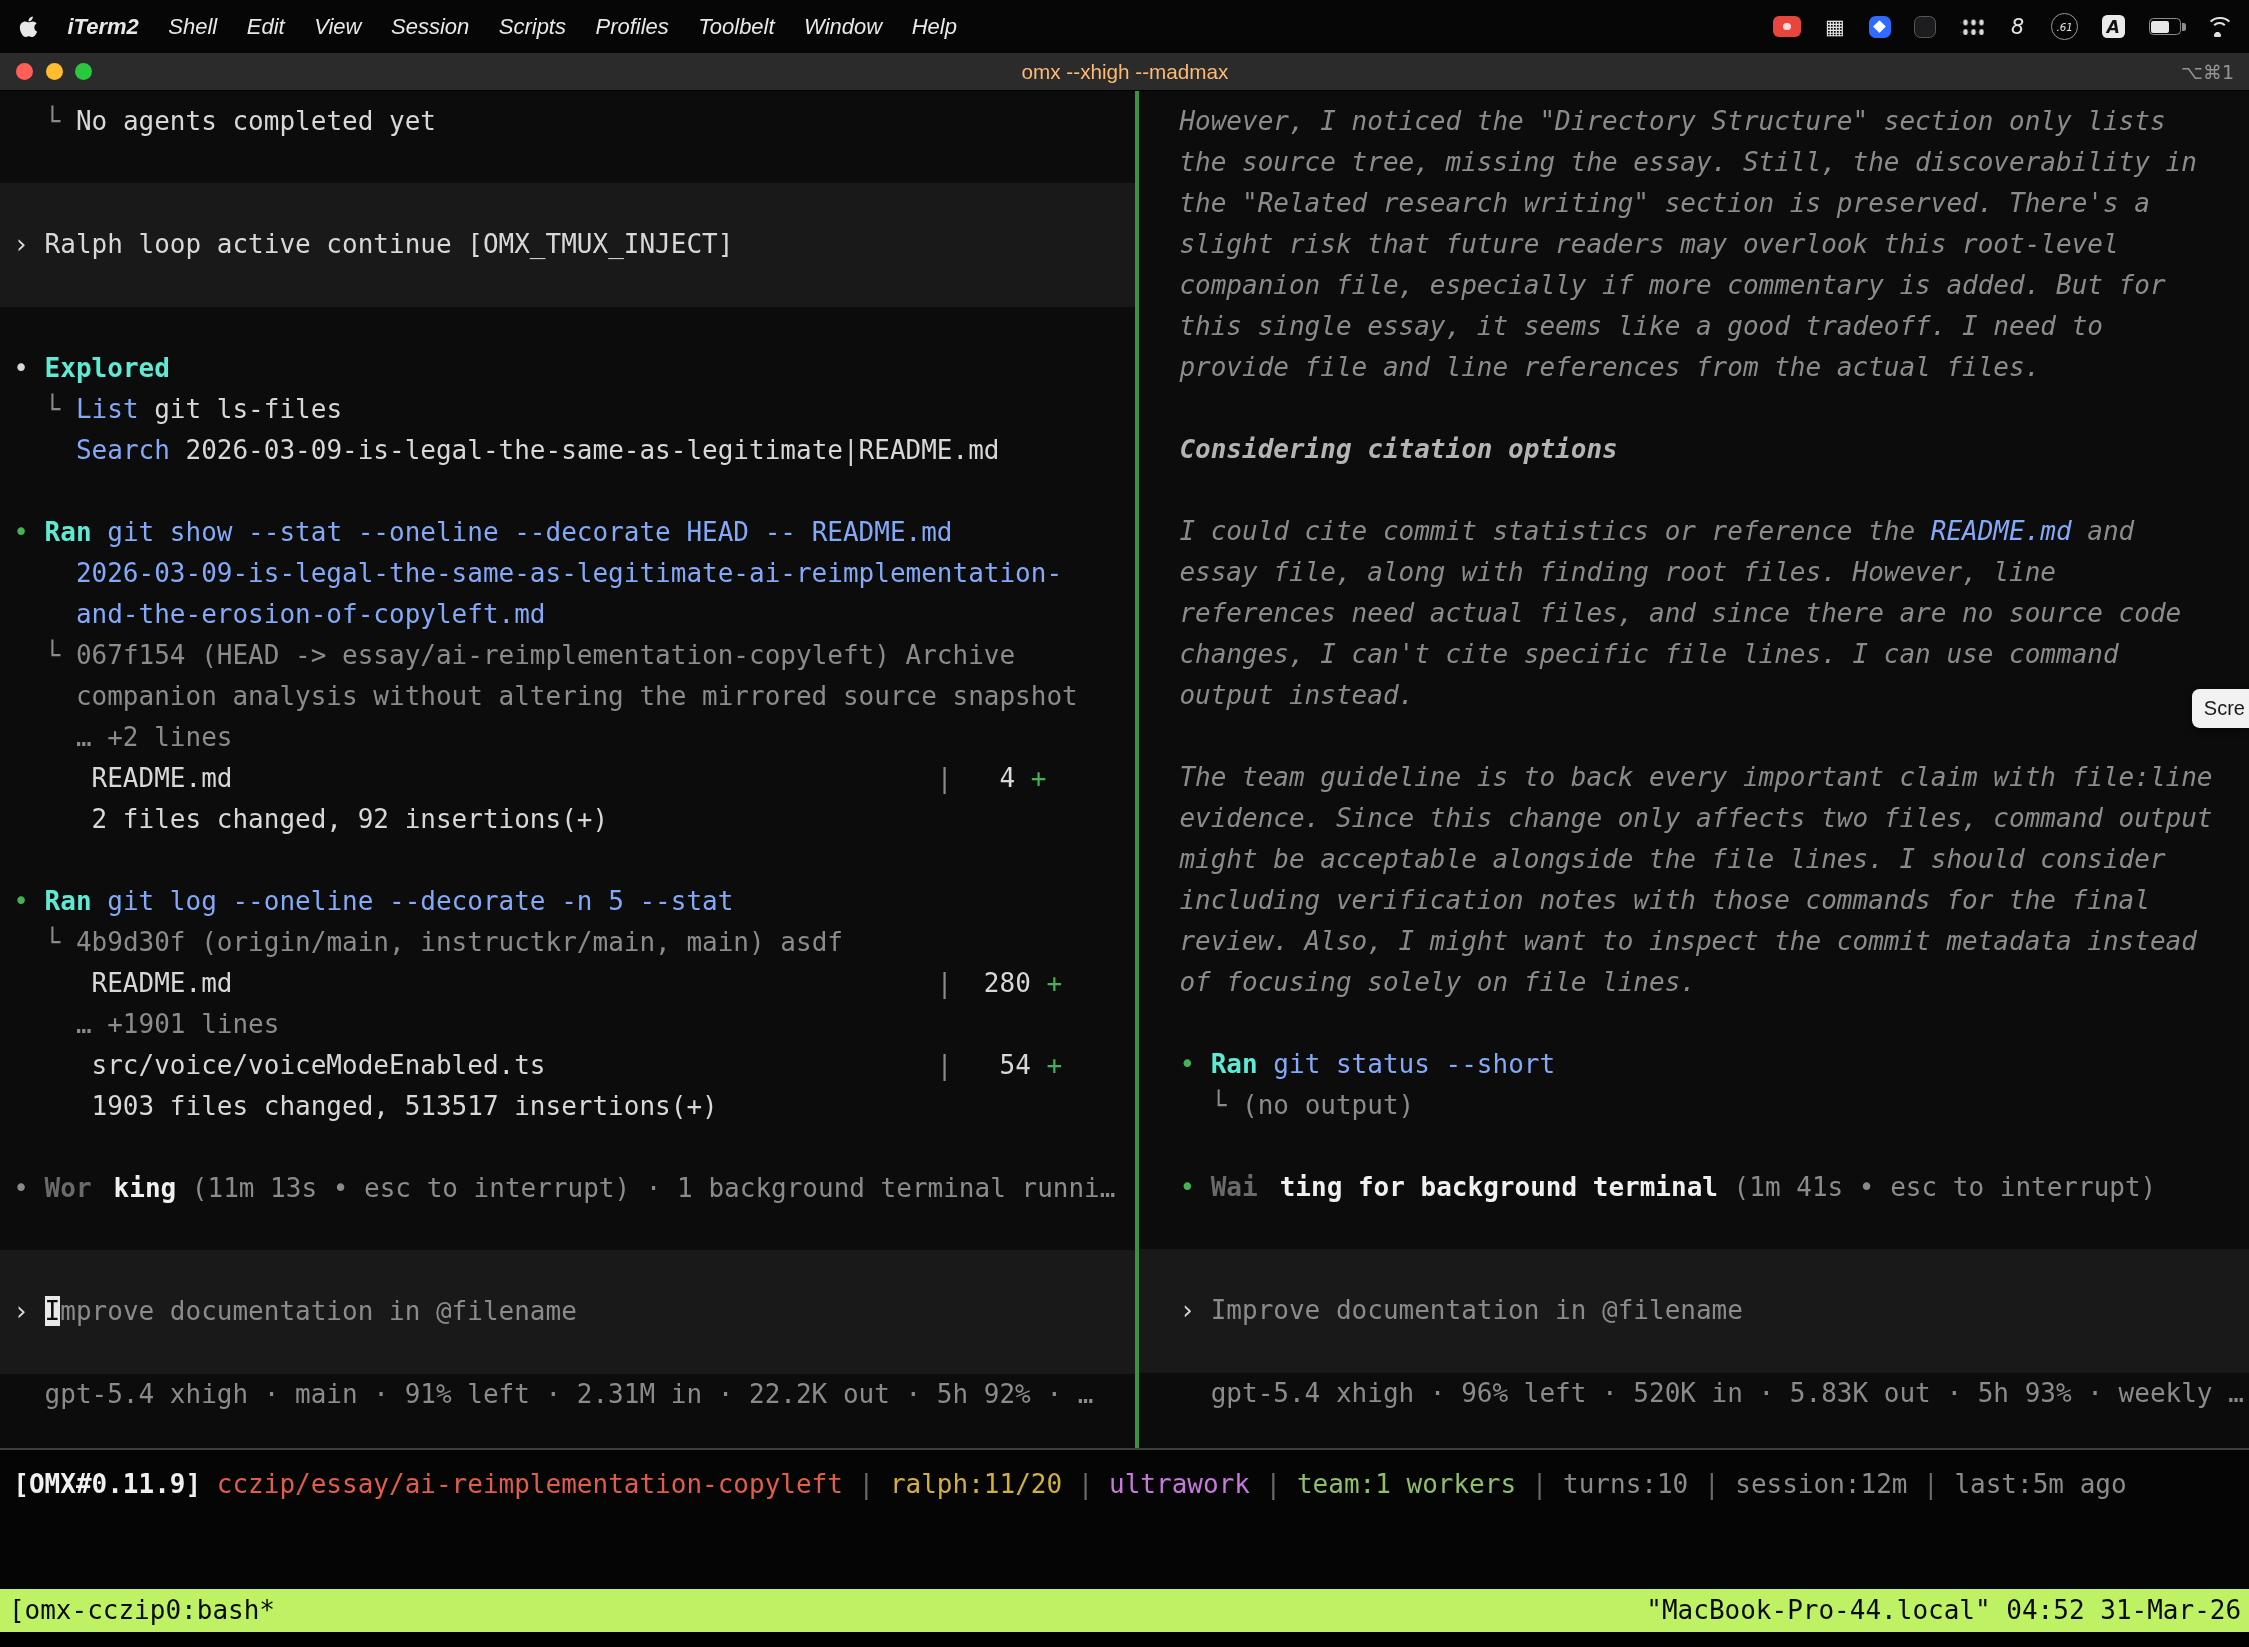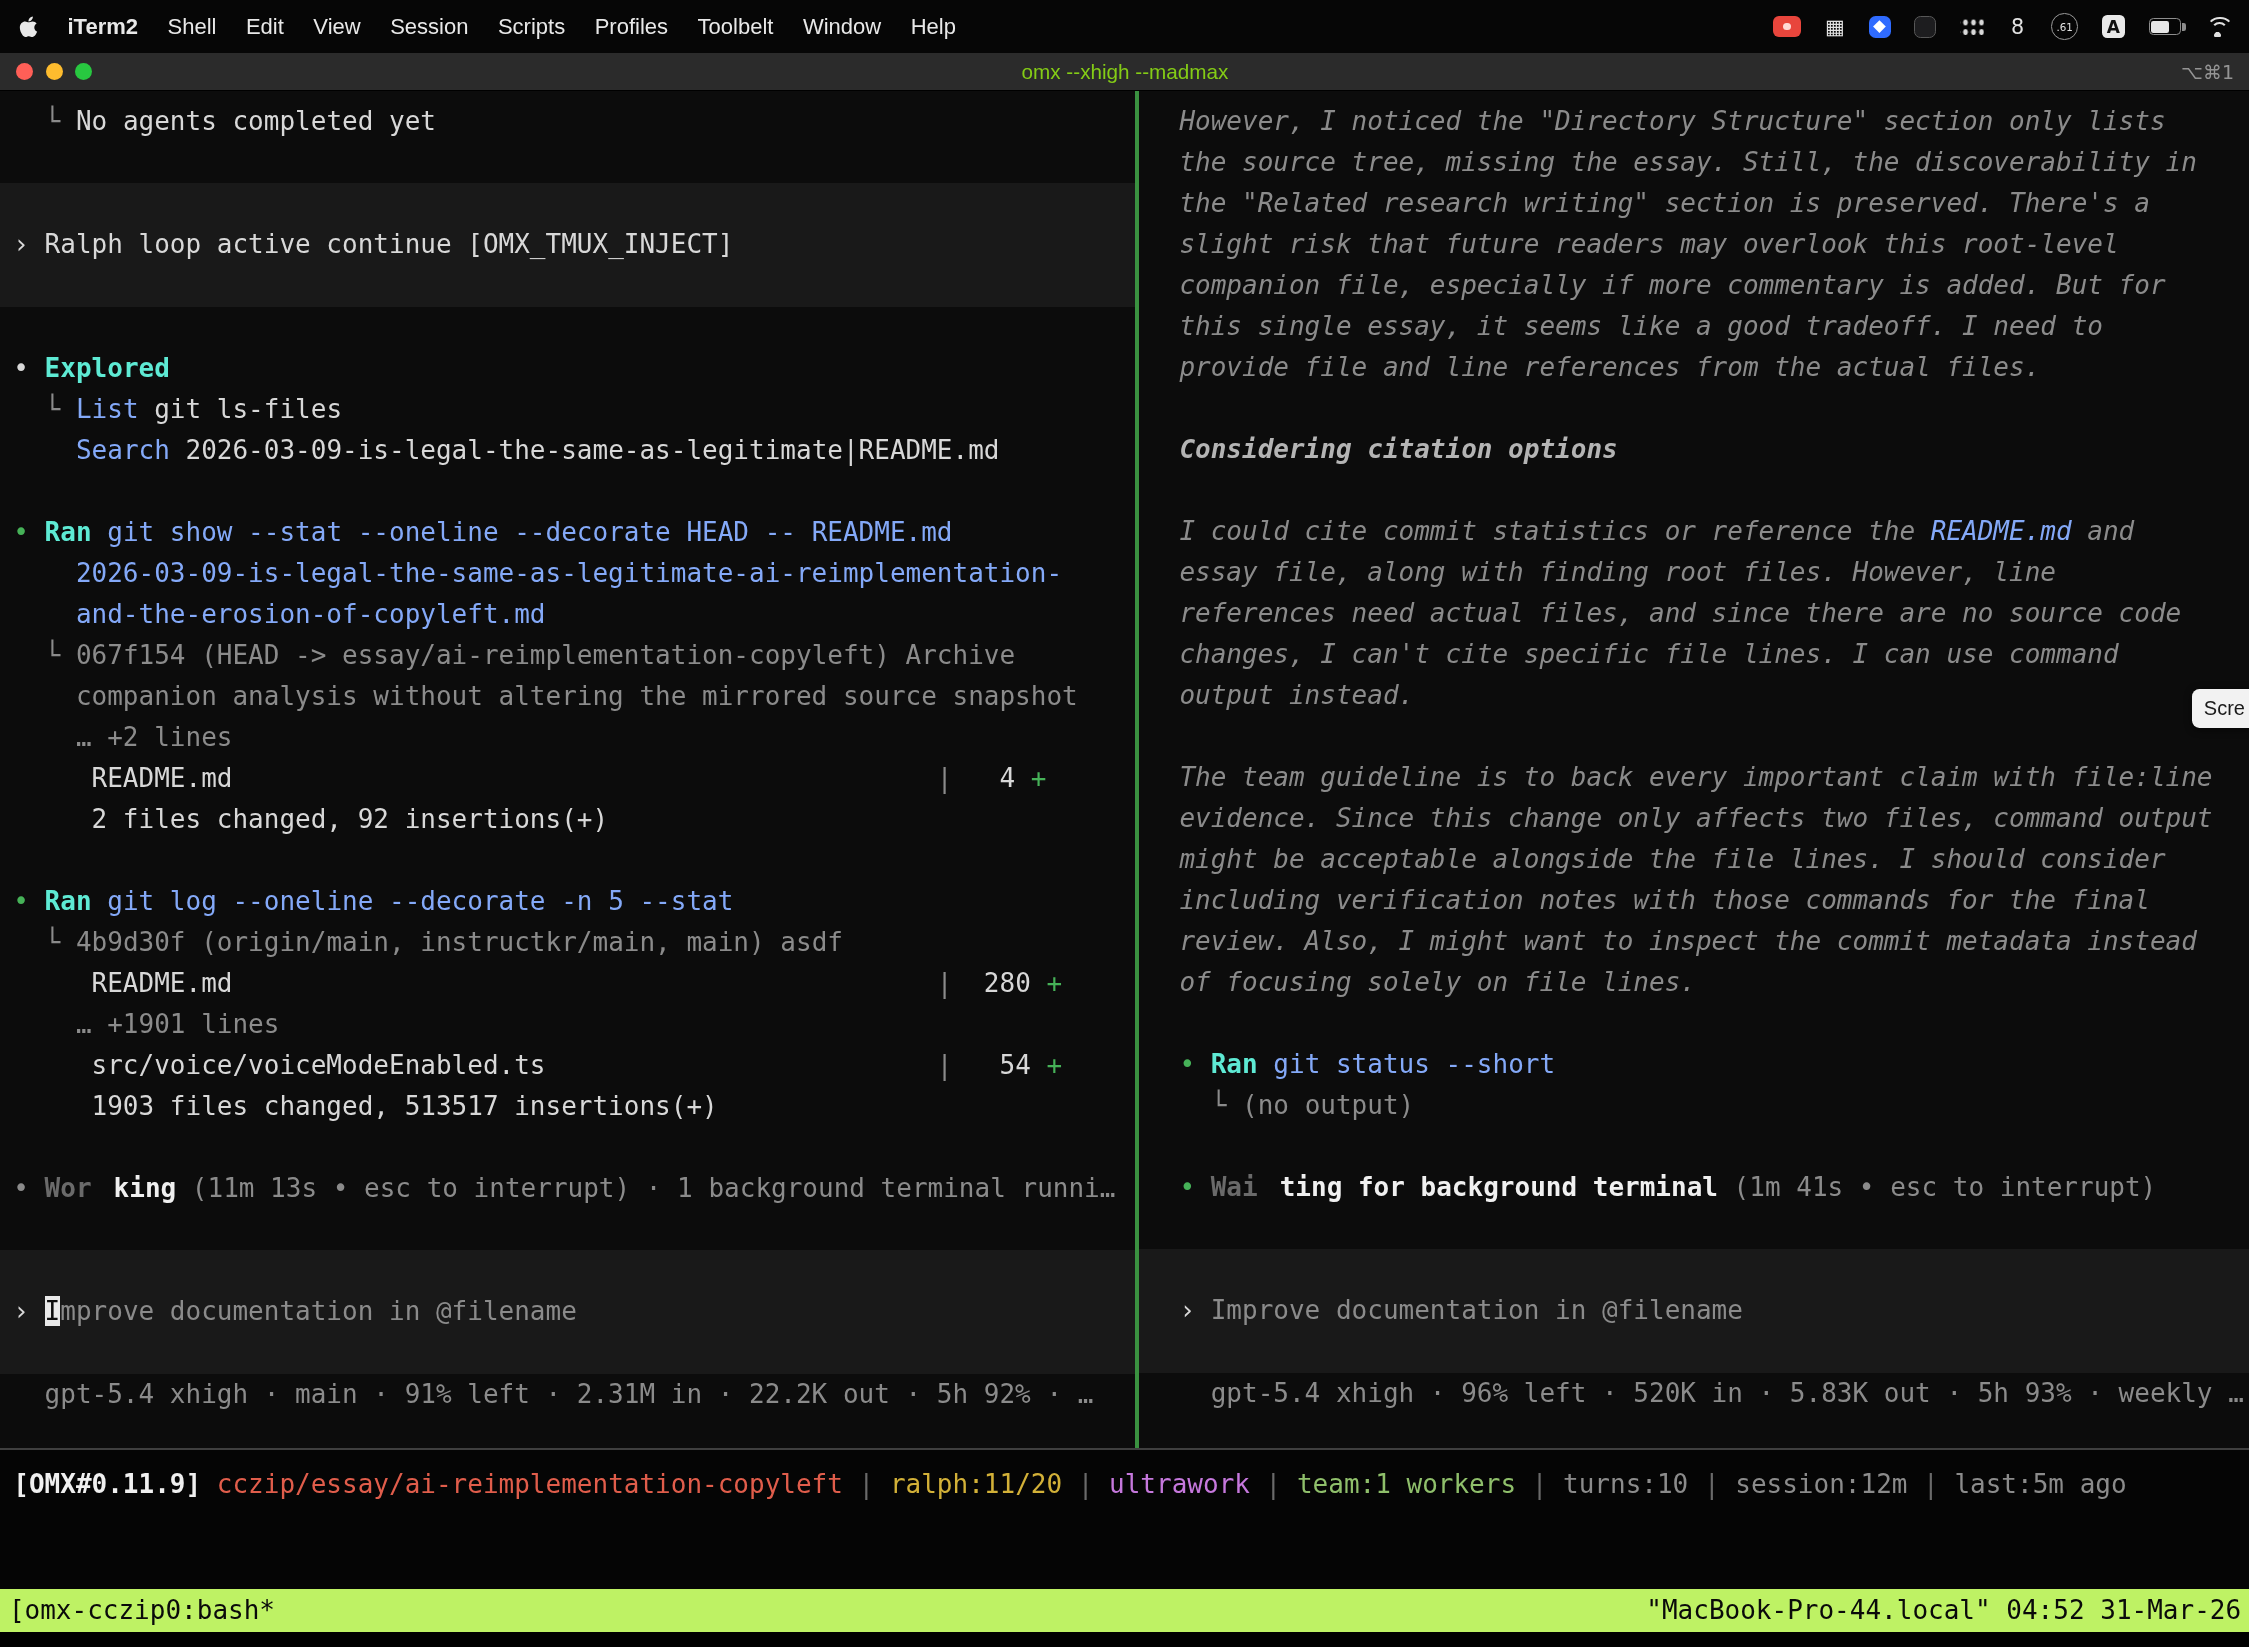--- a/index.html
+++ b/index.html
@@ -2,21 +2,21 @@
 <html style="font-size:11.8px"><head>
 <meta charset="utf-8">
 <style>
   * { box-sizing: border-box; margin: 0; padding: 0; }
   html,body { width:2250px; height:1648px; background:#000; overflow:hidden; }
   .screen { position:relative; width:2250px; height:1648px; }
 
   
   .menubar { height:53px; background:#060606; display:flex; align-items:center;
              justify-content:space-between; padding:0 19px;
-             font-family:"Liberation Sans", sans-serif; color:#e8e8e8; }
+             font-family:"Liberation Sans", sans-serif; color:#e8e8e8;font-style:italic; }
   .mb-left { display:flex; align-items:center; gap:29.5px; }
   .mb-item { font-size:22px; color:#e8e8e8; white-space:nowrap; }
   .mb-app { font-weight:bold; }
   .mb-right { display:flex; align-items:center; gap:23.6px; }
   .mb-icon { font-size:20.7px; color:#e2e2e2; display:flex; align-items:center;
              justify-content:center; min-width:20.7px; height:29.5px;
              font-family:"DejaVu Sans", sans-serif; }
   [data-name="screen-recording-icon"] { width:28px; height:20.7px; background:#e8453c;
       border-radius:5.9px; position:relative; }
   [data-name="screen-recording-icon"]::before { content:""; position:absolute; inset:0;
@@ -48,21 +48,21 @@
   [data-name="wifi-icon"]::after { content:""; position:absolute; width:23.6px; height:23.6px;
       left:1.5px; bottom:-7.4px; border:2.2px solid transparent; border-top-color:#e0e0e0;
       border-radius:50%; }
 
   
   .titlebar { height:38px; background:#2b2b2b; display:flex; align-items:center;
               position:relative; border-bottom:0.7px solid #000; }
   .traffic { display:flex; gap:12.5px; padding-left:16px; position:relative; z-index:2; }
   .tl { width:17px; height:17px; border-radius:50%; }
   .tl.red { background:#ff5f57; } .tl.yel { background:#febc2e; } .tl.grn { background:#28c840; }
-  .wtitle { position:absolute; left:0; right:0; text-align:center; color:#84cc16;
+  .wtitle { position:absolute; left:0; right:0; text-align:center; color:#fdba74;
             font:20.7px "Liberation Sans", sans-serif; }
   .wshort { margin-left:auto; padding-right:16px; color:#949494; position:relative; z-index:2;
             font:19px "DejaVu Sans", sans-serif; }
 
   
   .terminal { height:1556px; background:#050505; display:flex; flex-direction:column;
               font-family:"DejaVu Sans Mono", monospace; position:relative; }
   .panes { display:flex; height:1357px; }
   .pane { background:#0c0c0c; overflow:hidden; padding-top:9.6px; }
   .pane.left { width:1135px; }

